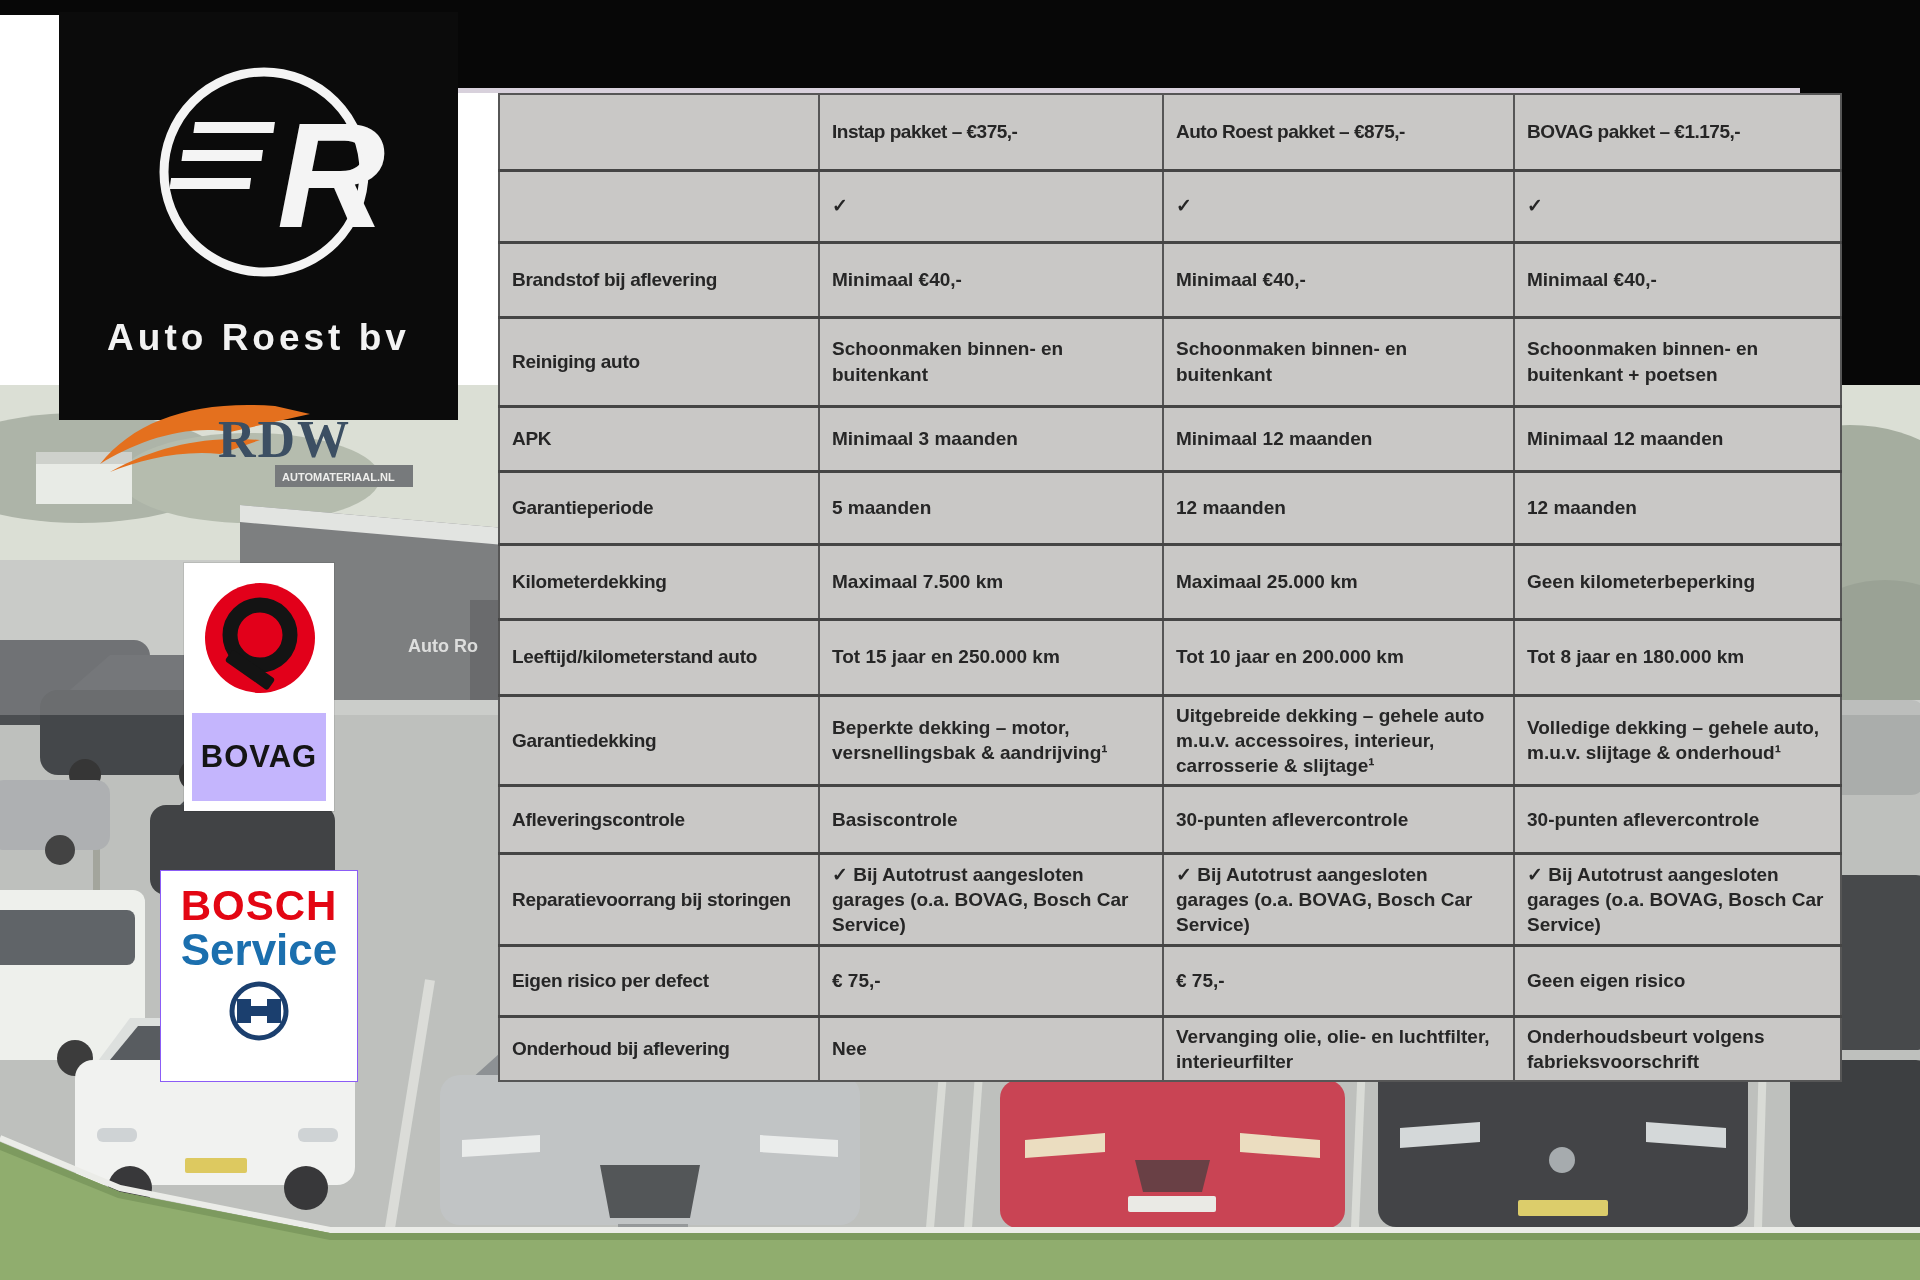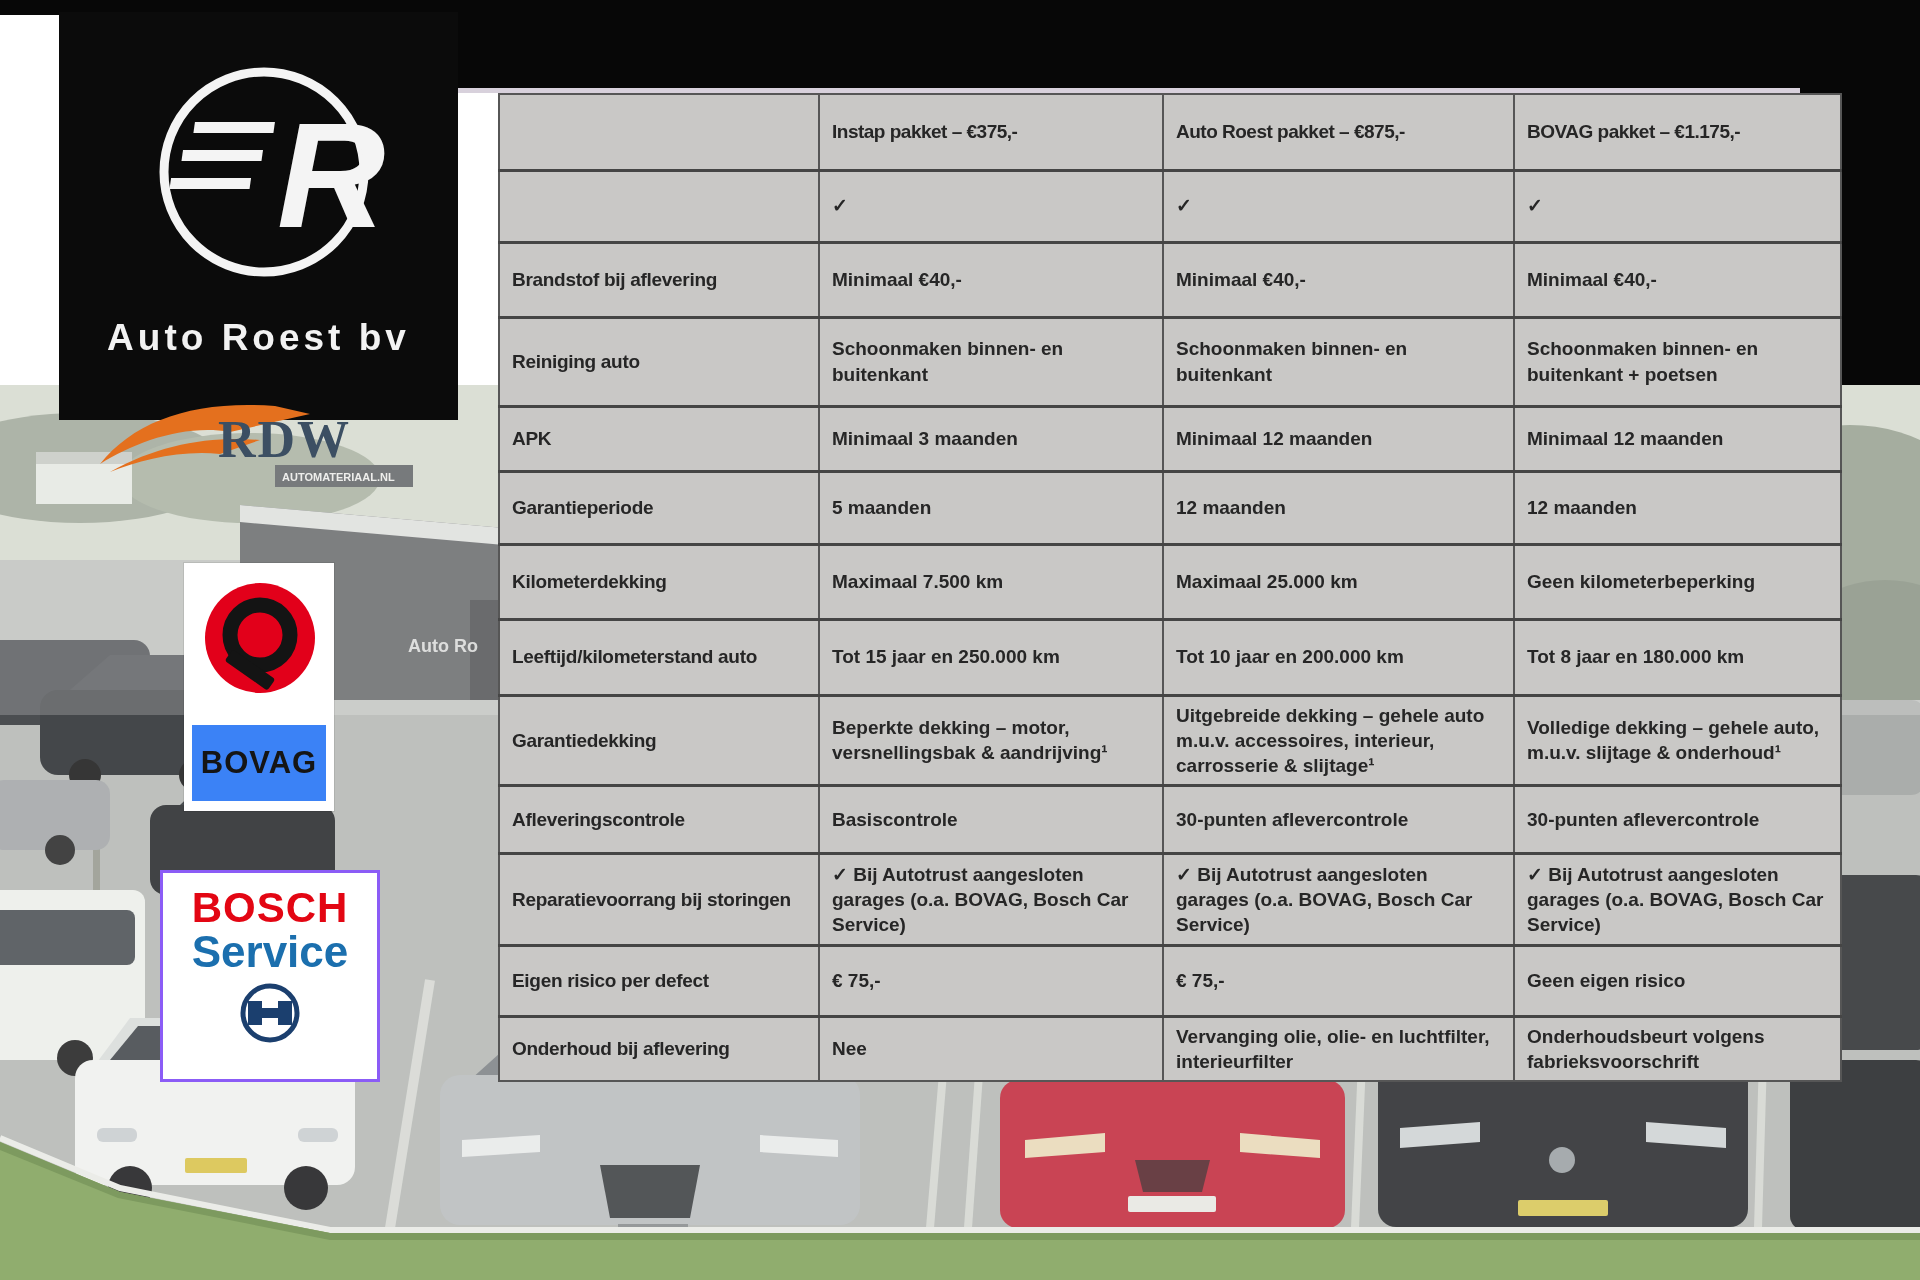--- a/index.html
+++ b/index.html
@@ -15,26 +15,26 @@
   .logo-box .ring-svg{position:absolute;left:0;top:10px;}
   .company-name{position:absolute;left:0;top:305px;width:100%;text-align:center;color:#f2f2f2;
        font-size:37px;font-weight:bold;letter-spacing:4px;}
   
   .rdw{position:absolute;left:100px;top:392px;width:310px;height:100px;}
   .rdw .rdw-text{position:absolute;left:118px;top:18px;font-family:"Liberation Serif",serif;
        font-weight:bold;font-size:52px;color:#3c4f63;letter-spacing:2px;}
   
   .bovag{position:absolute;left:184px;top:563px;width:150px;height:248px;background:#ffffff;
        box-shadow:0 0 0 1px rgba(0,0,0,.08);}
-  .bovag .band{position:absolute;left:8px;right:8px;bottom:10px;height:76px;background:#3b82f6;
+  .bovag .band{position:absolute;left:8px;right:8px;bottom:10px;height:88px;background:#c4b5fd;
        display:flex;align-items:center;justify-content:center;}
   .bovag .band span{font-weight:bold;font-size:31px;color:#151515;letter-spacing:1px;}
   
-  .bosch{position:absolute;left:160px;top:870px;width:220px;height:212px;background:#ffffff;
-       border:3px solid #8b5cf6;box-sizing:border-box;text-align:center;}
+  .bosch{position:absolute;left:160px;top:870px;width:198px;height:212px;background:#ffffff;
+       border:1px solid #8b5cf6;box-sizing:border-box;text-align:center;}
   .bosch .l1{margin-top:14px;font-weight:bold;font-size:42px;color:#e30613;letter-spacing:1px;line-height:1;}
   .bosch .l2{font-weight:bold;font-size:44px;color:#1b6fae;line-height:1.05;}
   .bosch svg{margin-top:6px;}
   
   .table-wrap{position:absolute;left:458px;top:88px;width:1342px;border-top:5px solid #d8d1dc;}
   table.pk{border-collapse:collapse;table-layout:fixed;width:1342px;background:#c9c8c6;
        color:#262626;font-weight:bold;margin-left:40px;}
   table.pk td{border:2px solid #565656;border-top:3px solid #454545;vertical-align:middle;
        padding:6px 10px 6px 12px;font-size:19px;line-height:1.32;overflow:hidden;}
   table.pk tr:first-child td{border-top:2px solid #565656;}

